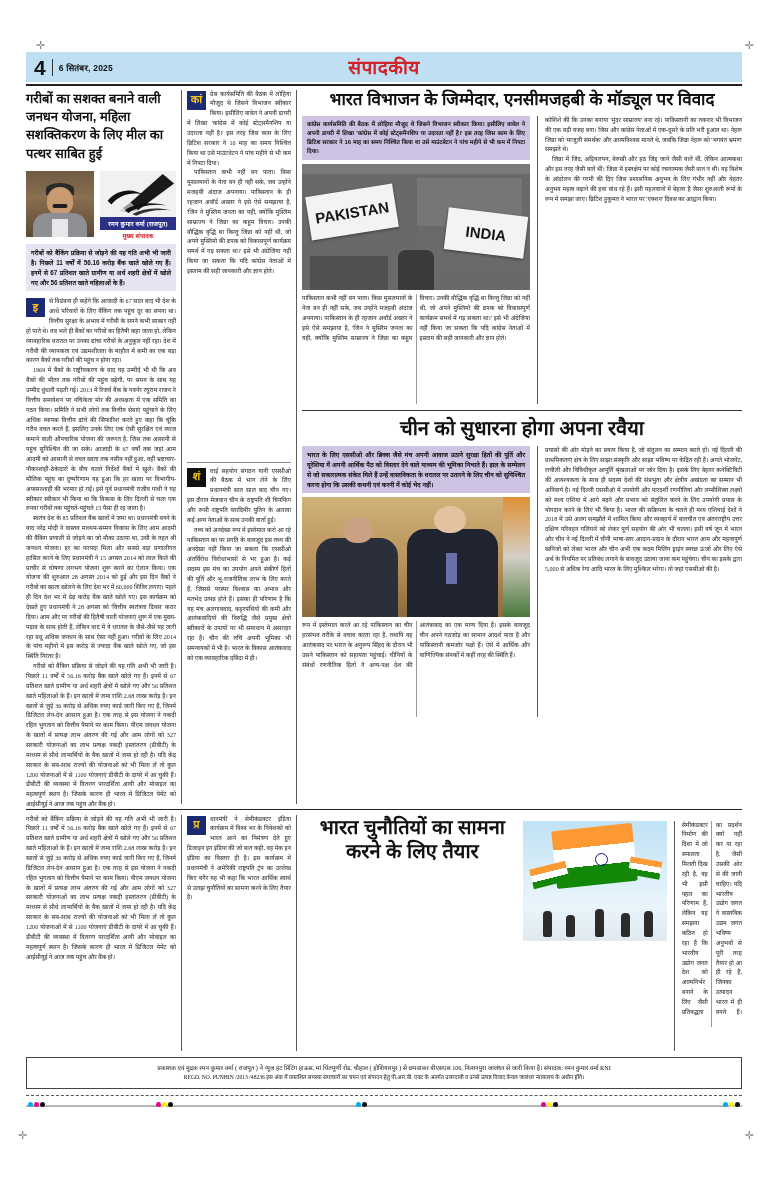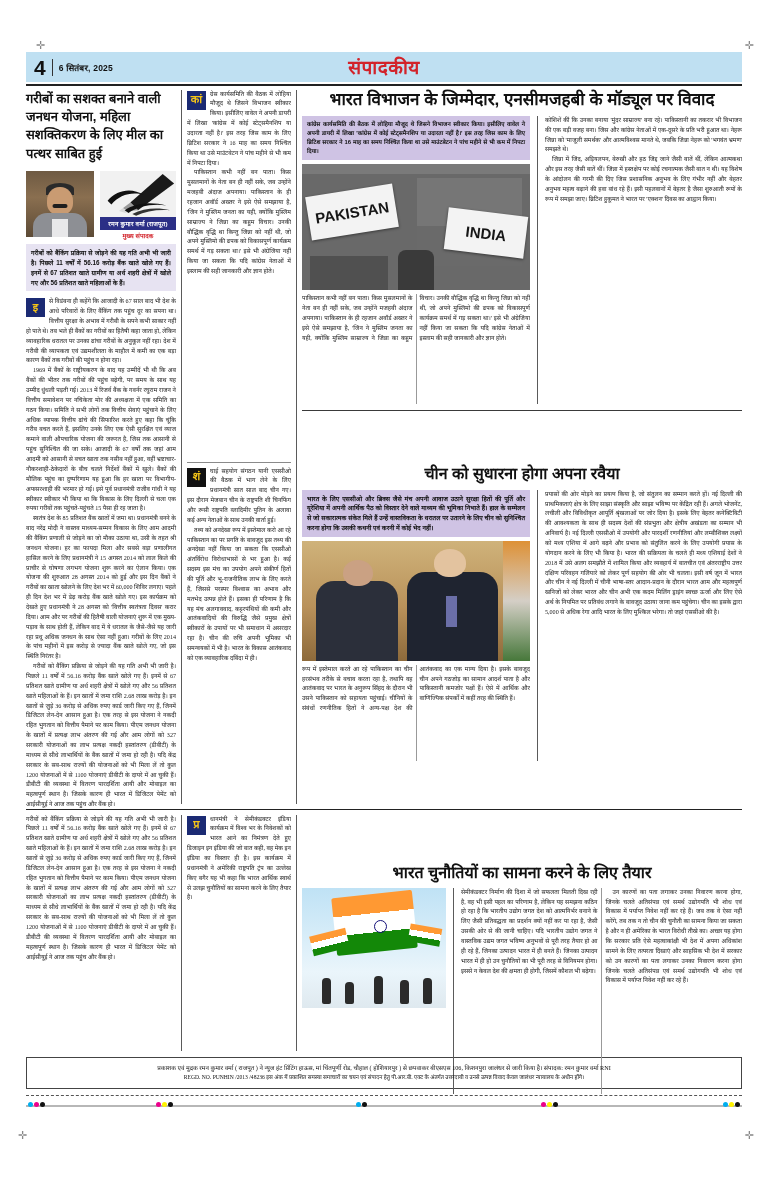--- a/index.html
+++ b/index.html
@@ -109,21 +109,21 @@
   
   .hl {
     font-family:"Liberation Sans", sans-serif;
     font-weight:bold;
     text-align:center;
     color:#111;
     line-height:1.2;
   }
   .hl.lead { font-size:13px; text-align:left; line-height:1.42; }
   .hl.big  { font-size:17px; }
-  .hl.mid  { font-size:16px;margin-top:48px; }
+  .hl.mid  { font-size:20px; }
 
   
   .standfirst {
     background:#cfc3e4;
     padding:4px 5px;
     font-family:"Liberation Sans", sans-serif;
     font-weight:bold;
     font-size:6.3px;
     line-height:1.55;
     text-align:justify;
@@ -365,21 +365,21 @@
     <div class="vrule" style="margin:0 5px"></div>
 
     <div style="width:104px">
       <div class="col txt" style="height:100%;overflow:hidden">
         <p class="noind"><span class="dropcap navy">प्र</span><span>धानमंत्री ने सेमीकंडक्टर इंडिया कार्यक्रम में विश्व भर के निवेशकों को भारत आने का निमंत्रण देते हुए डिजाइन इन इंडिया की जो बात कही, वह मेक इन इंडिया का विस्तार ही है। इस कार्यक्रम में प्रधानमंत्री ने अमेरिकी राष्ट्रपति ट्रंप का उल्लेख किए बगैर यह भी कहा कि भारत आर्थिक स्वार्थ से उलझ चुनौतियों का सामना करने के लिए तैयार है।</span></p>
       </div>
     </div>
 
     <div class="vrule" style="margin:0 5px"></div>
 
-    <div style="flex:1;display:flex;flex-direction:column">
+    <div style="flex:1;display:flex;flex-direction:row">
       <div class="hl mid">भारत चुनौतियों का सामना करने के लिए तैयार</div>
       <div class="row gap7 mt6" style="flex:1">
         <div style="width:144px">
           <div class="flag-photo">
             <div class="tricolor big"></div>
             <div class="chakra"></div>
             <div class="tricolor" style="left:6%;top:44px;width:26%;height:20px;transform:rotate(-14deg)"></div>
             <div class="tricolor" style="right:4%;top:38px;width:22%;height:18px;transform:rotate(10deg)"></div>
             <div class="runner" style="left:14%"></div>
             <div class="runner" style="left:30%;height:22px"></div>

